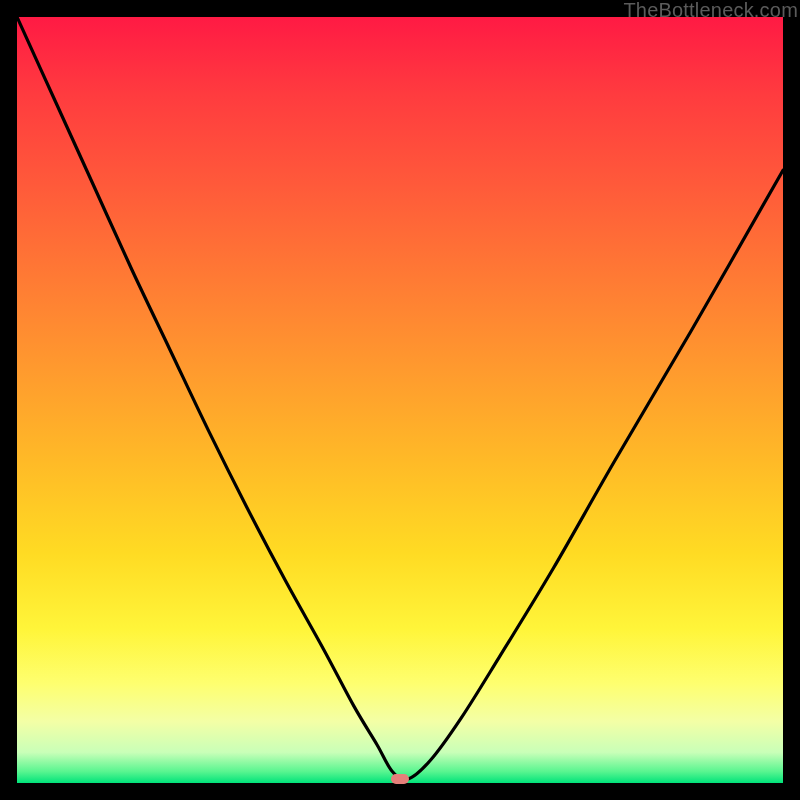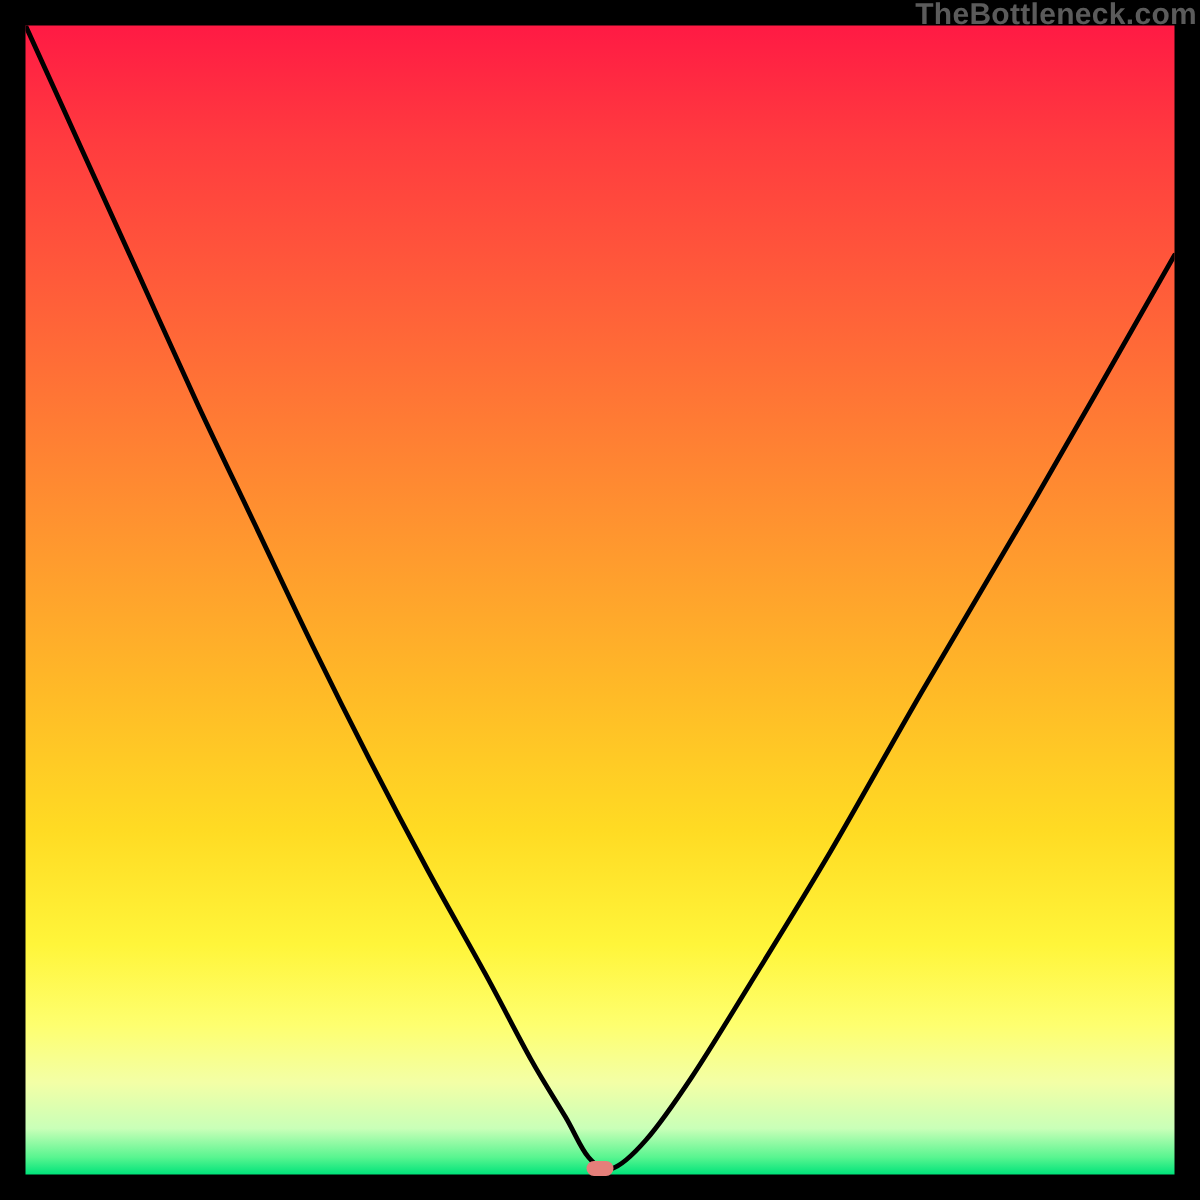--- a/index.html
+++ b/index.html
@@ -57,21 +57,21 @@
     border-radius: 5px;
     background: #e57f7a;
     transform: translate(-50%, -50%);
   }
   .watermark {
     position: absolute;
     top: -1px;
     right: 2px;
     color: #5b5b5b;
     font-size: 20px;
-    font-weight: 700;
+    font-weight: 400;
     letter-spacing: 0.2px;
     user-select: none;
   }
 </style>
 </head>
 <body>
 
 <div class="watermark">TheBottleneck.com</div>
 
 <div class="frame">

